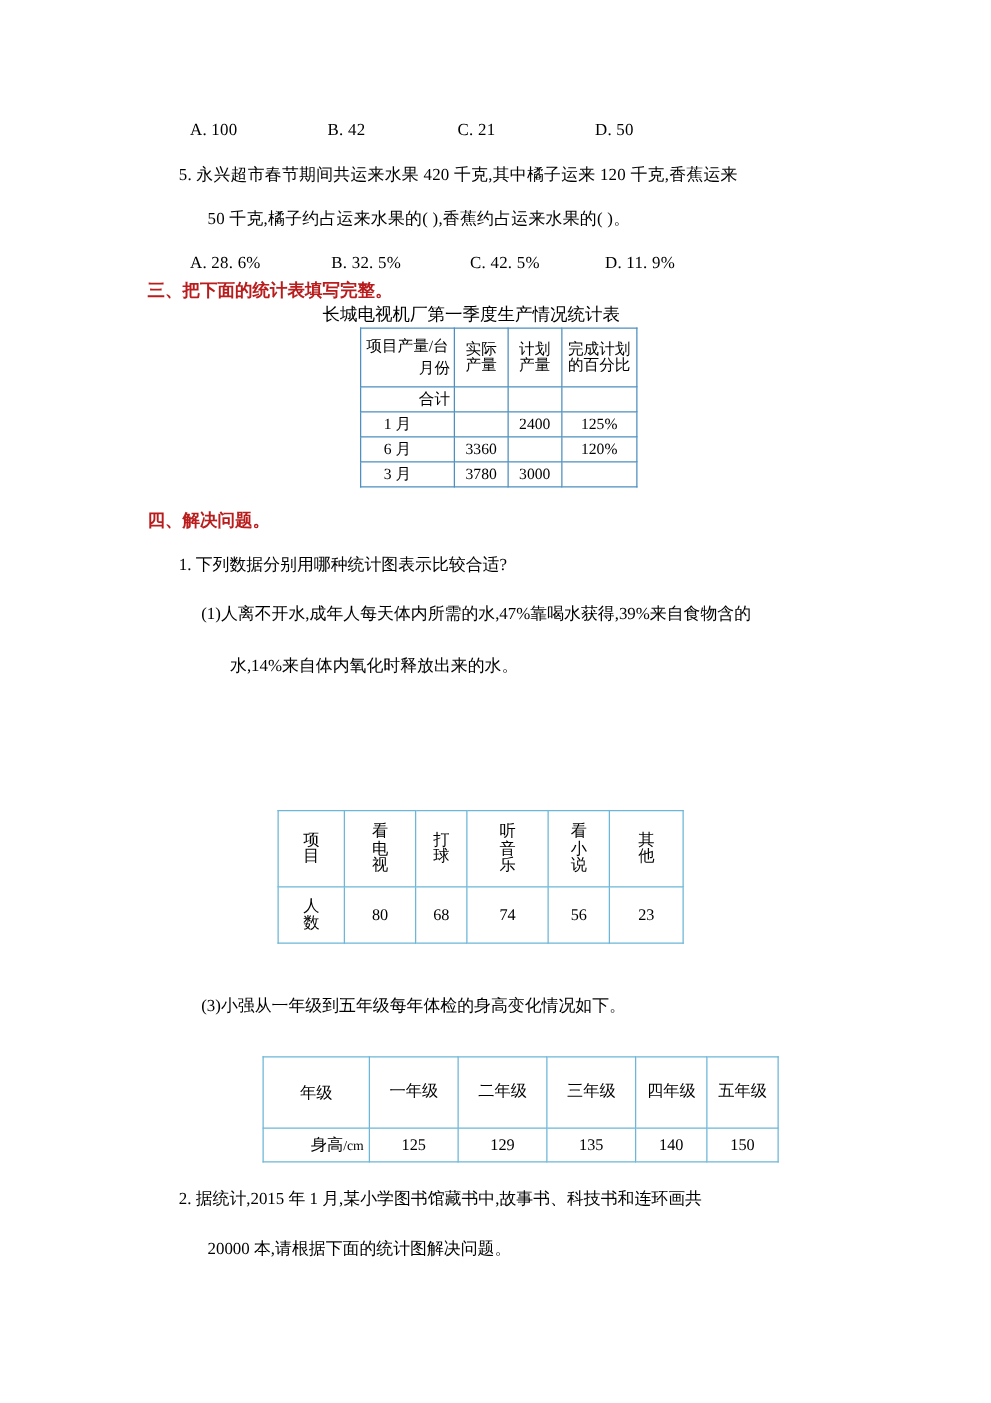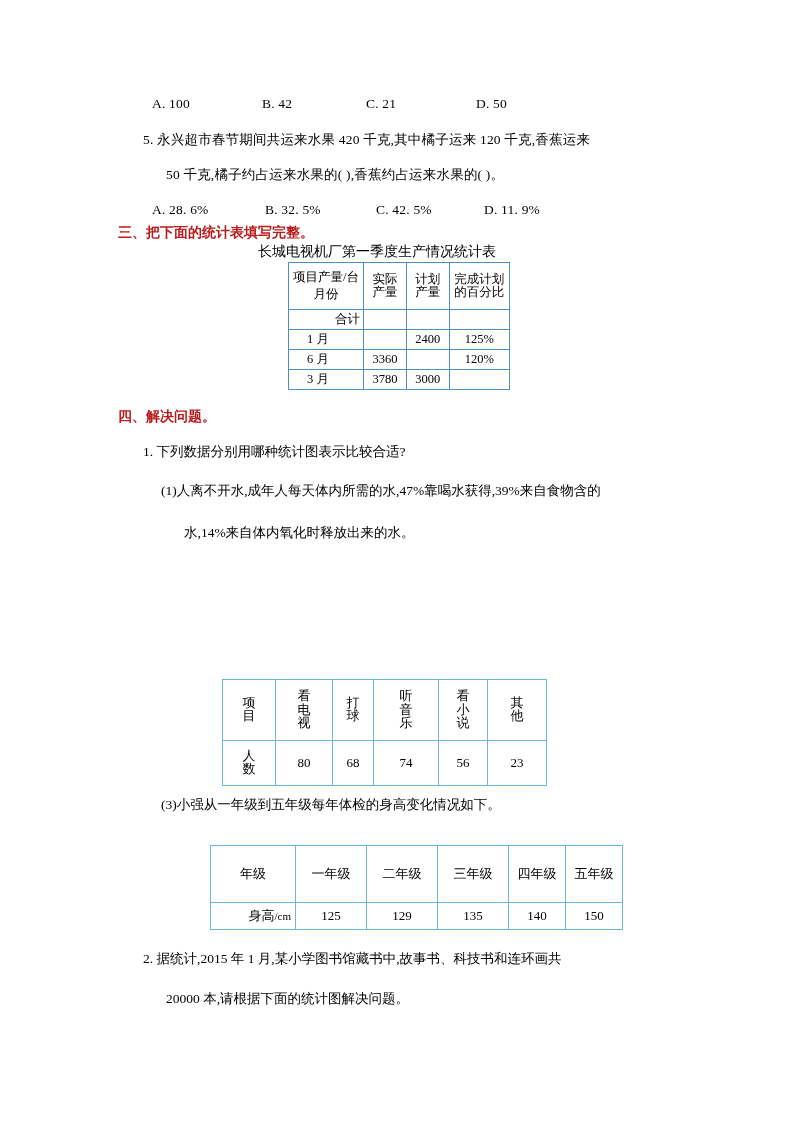--- a/index.html
+++ b/index.html
@@ -70,21 +70,20 @@
   }
   .tbl-title {
     position: absolute;
     font-size: 14px;
     white-space: nowrap;
   }
 
   .tbl2 {
     position: absolute;
     border: 1px solid #6cb7d8;
-    margin-top: 31px;
   }
   .tbl2 td {
     border: 1px solid #6cb7d8;
     text-align: center;
     vertical-align: middle;
     font-size: 13px;
     padding: 2px 4px;
   }
   .wrap2 {
     display: inline-block;
@@ -103,20 +102,21 @@
     vertical-align: middle;
     font-size: 13px;
     padding: 2px 5px;
   }
   .tbl3 .rhead {
     text-align: right;
     padding-right: 4px;
   }
   .grade-cell {
     line-height: 1.05;
+    font-family: Liberation Mono, monospace;
   }
   .grade-cell span {
     display: block;
   }
 
   .small-sup {
     font-size: 11px;
   }
 </style>
 </head>
@@ -136,21 +136,21 @@
 
   <div class="section-head" style="left:118px; top:224px;">三、把下面的统计表填写完整。</div>
 
   <div class="tbl-title" style="left:258px; top:243px;">长城电视机厂第一季度生产情况统计表</div>
 
   <table class="tbl1" style="left:288px; top:262px; width:222px;">
     <tbody>
       <tr class="hdr">
         <td style="width:76px;">
           <div>项目产量/台</div>
-          <div style="text-align:center;">月份</div>
+          <div style="text-align:right;">月份</div>
         </td>
         <td style="width:38px; line-height:1.05;">实际产量</td>
         <td style="width:38px; line-height:1.05;">计划产量</td>
         <td style="width:58px; line-height:1.05;">完成计划的百分比</td>
       </tr>
       <tr>
         <td style="text-align:right; padding-left:18px;">合计</td>
         <td></td>
         <td></td>
         <td></td>

